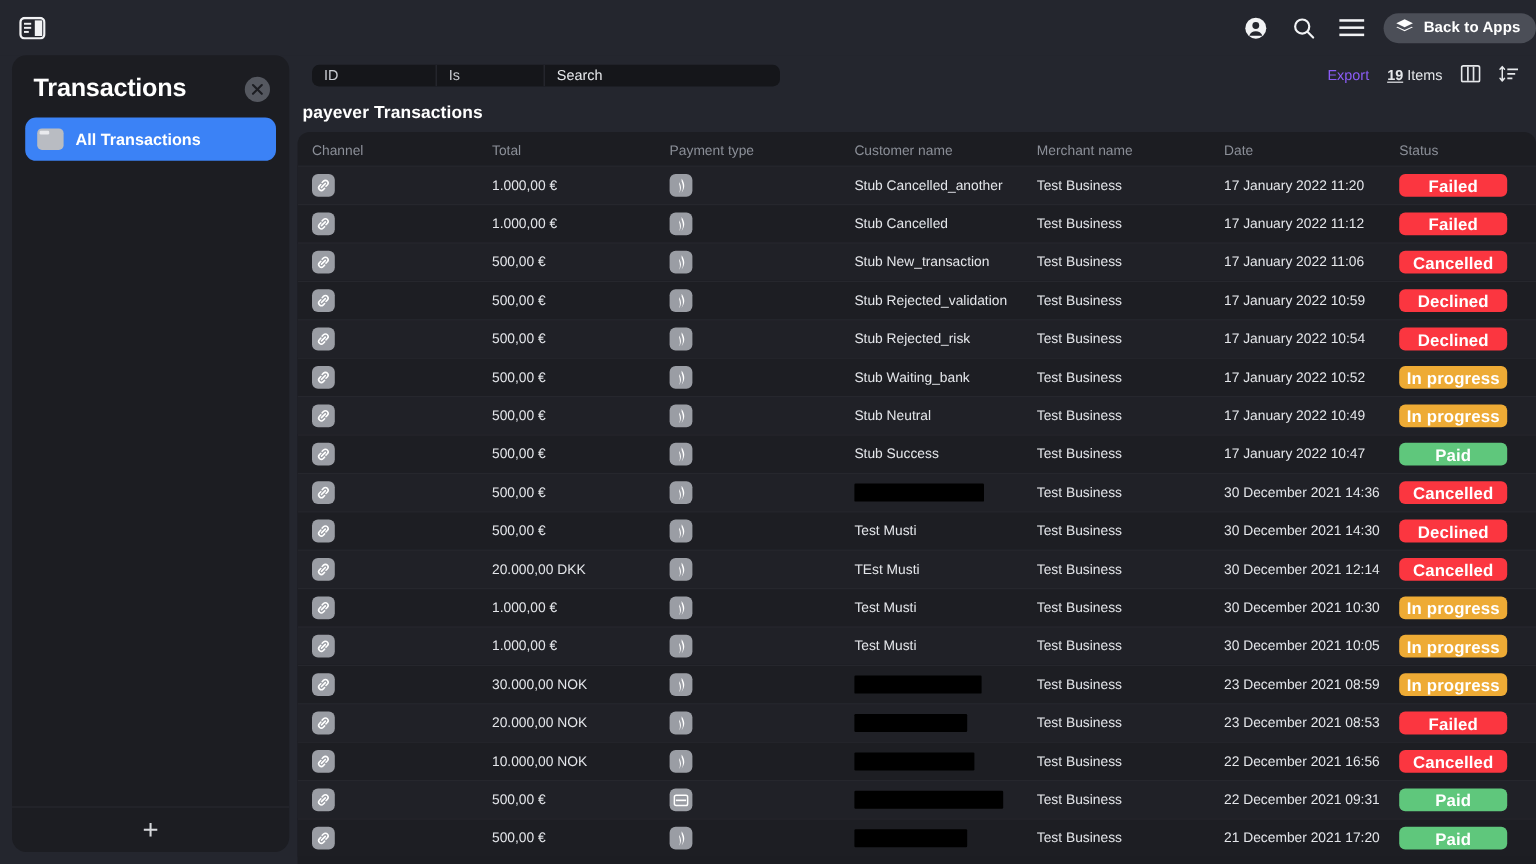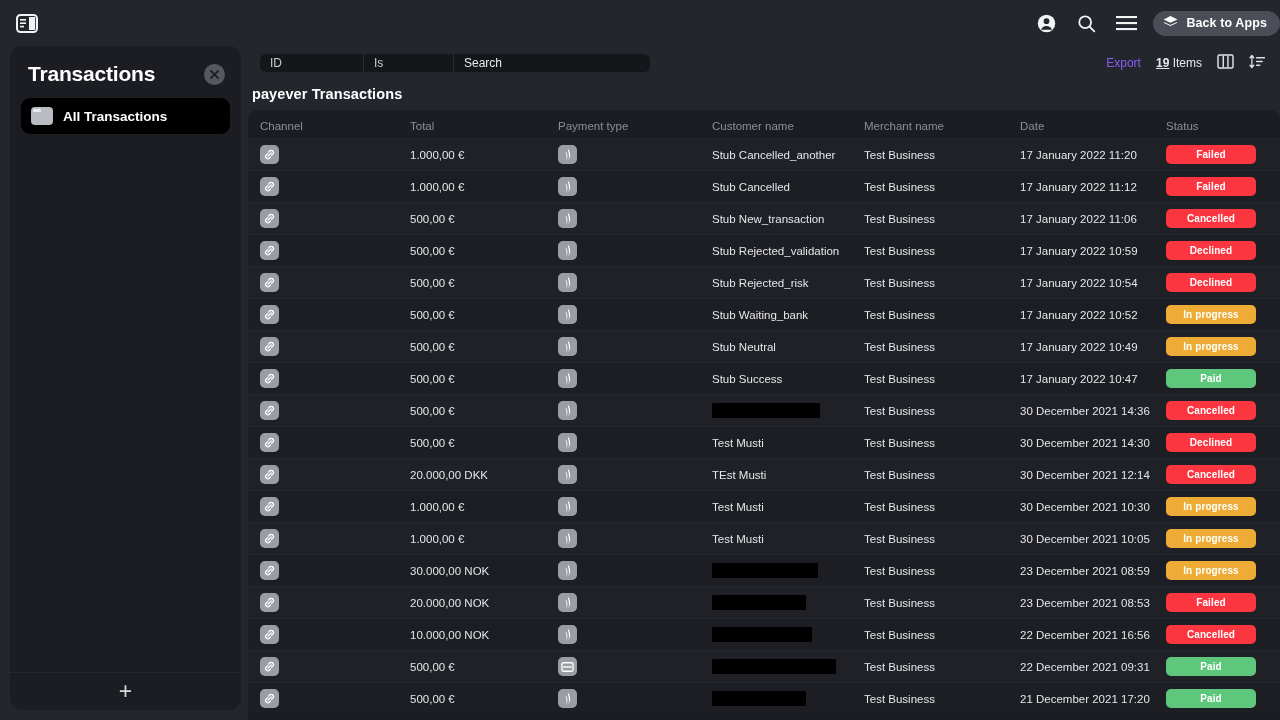--- a/index.html
+++ b/index.html
@@ -50,21 +50,21 @@
   .sb-close {
     margin-left: auto; width: 21px; height: 21px; border-radius: 50%;
     background: #555860; display: flex; align-items: center; justify-content: center;
     cursor: pointer;
   }
   .sb-list { padding: 12px 11px 0 11px; }
   .sb-item {
     height: 36px; border-radius: 9px; display: flex; align-items: center;
     gap: 10px; padding: 0 10px; cursor: pointer;
   }
-  .sb-item.active { background: #000000; }
+  .sb-item.active { background: #3b82f6; }
   .sb-item-ico {
     width: 22px; height: 18px; border-radius: 4px; background: #b9bcc2;
     position: relative; flex: 0 0 auto;
   }
   .sb-item-ico:after {
     content:""; position:absolute; left:2px; top:2px; width:8px; height:3px;
     background:#e9eaed; border-radius:1px;
   }
   .sb-item-label { font-size: 13.5px; font-weight: 700; }
   .sb-footer {
@@ -138,21 +138,21 @@
 
   .tile {
     width: 19px; height: 19px; border-radius: 5px; background: #9a9da4;
     display: flex; align-items: center; justify-content: center;
   }
   .redact { height: 15px; background: #000000; border-radius: 1px; }
 
   .badge {
     width: 90px; height: 19px; border-radius: 5px;
     display: flex; align-items: center; justify-content: center;
-    font-size: 10px; font-weight: 700; letter-spacing: .1px;
+    font-size: 14px; font-weight: 700; letter-spacing: .1px;
   }
   .badge.red   { background: #fb3640; color: #ffffff; }
   .badge.amber { background: #eeab35; color: #ffffff; }
   .badge.green { background: #5fc77c; color: #ffffff; }
 </style>
 </head>
 <body>
 
 <div class="topbar">
   <div class="panel-toggle">

